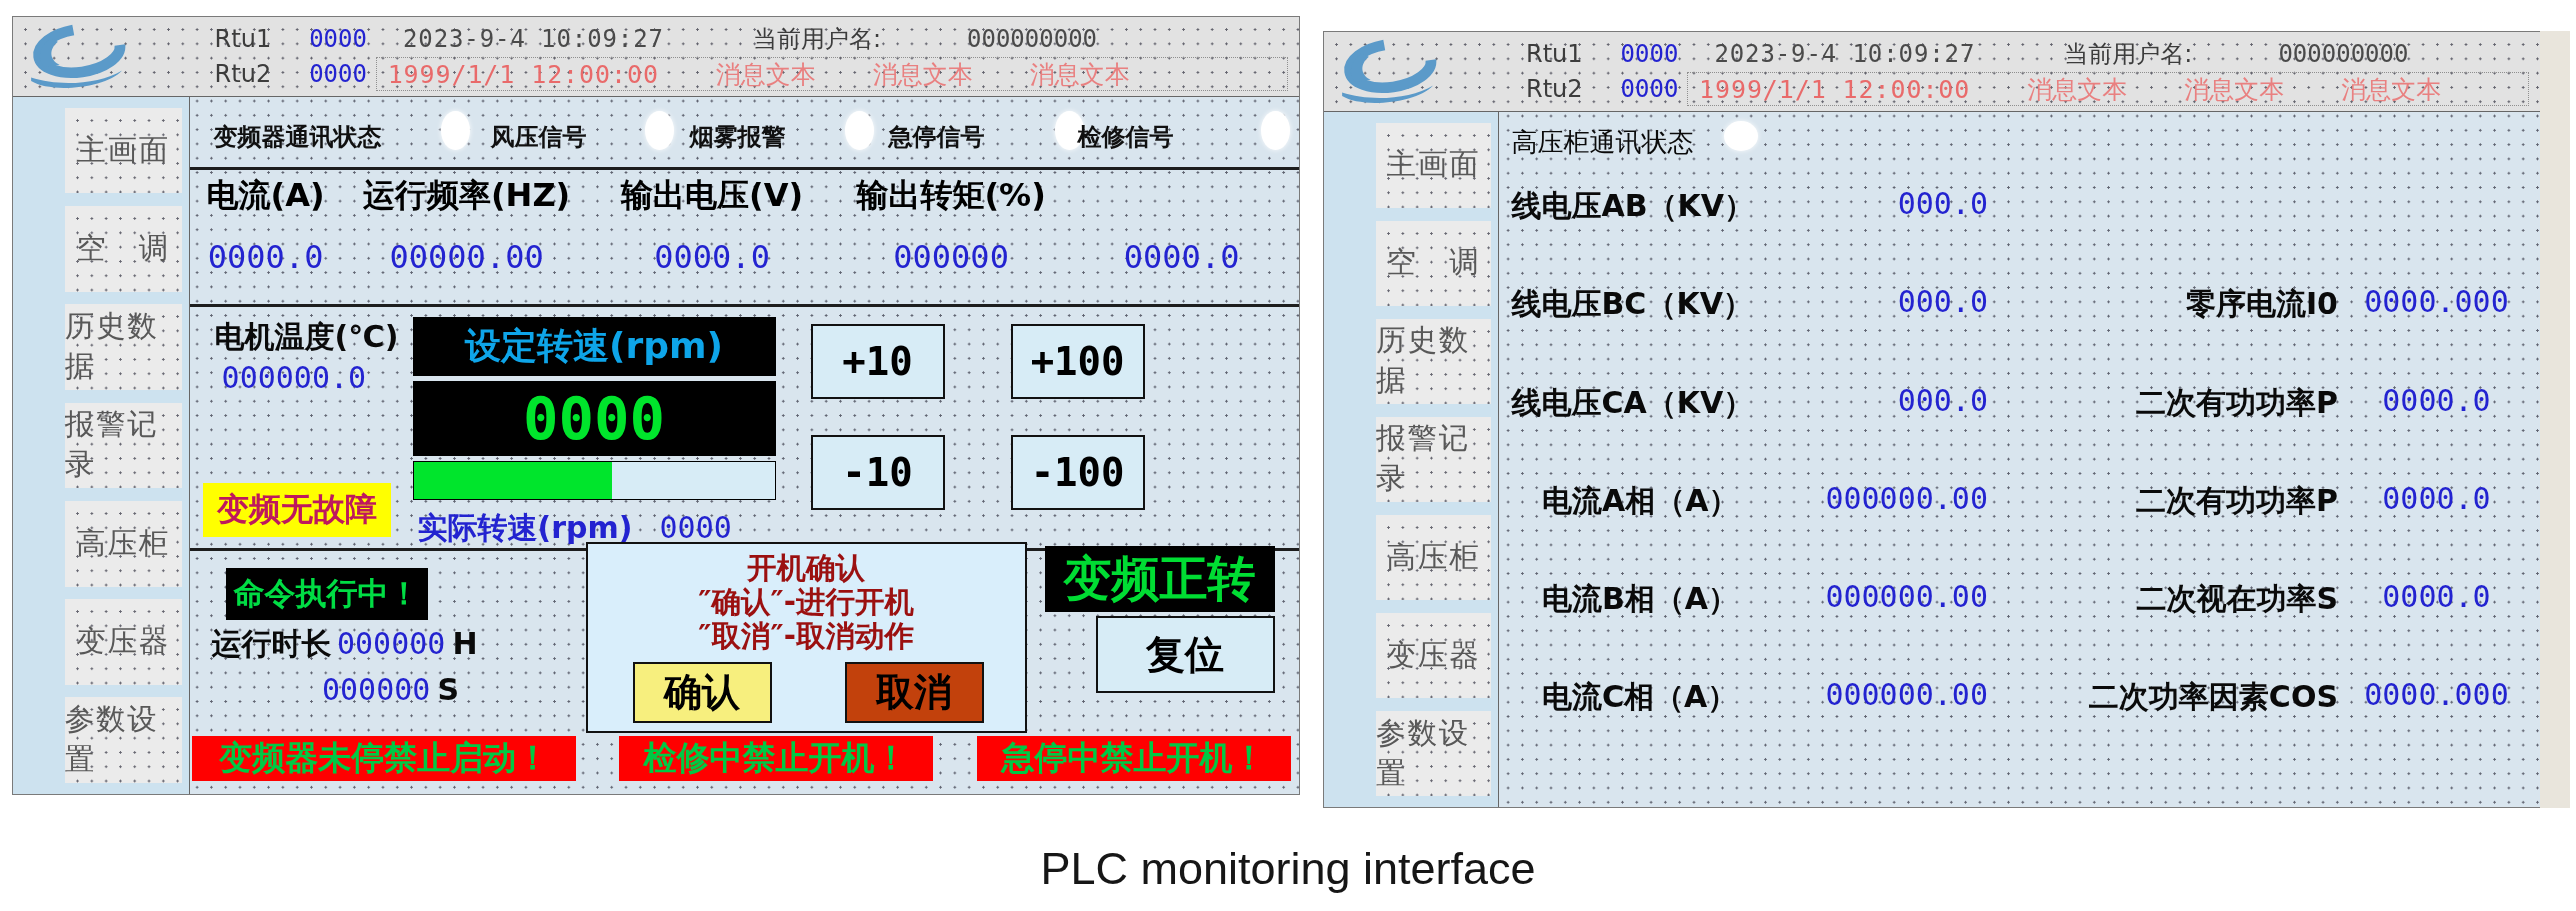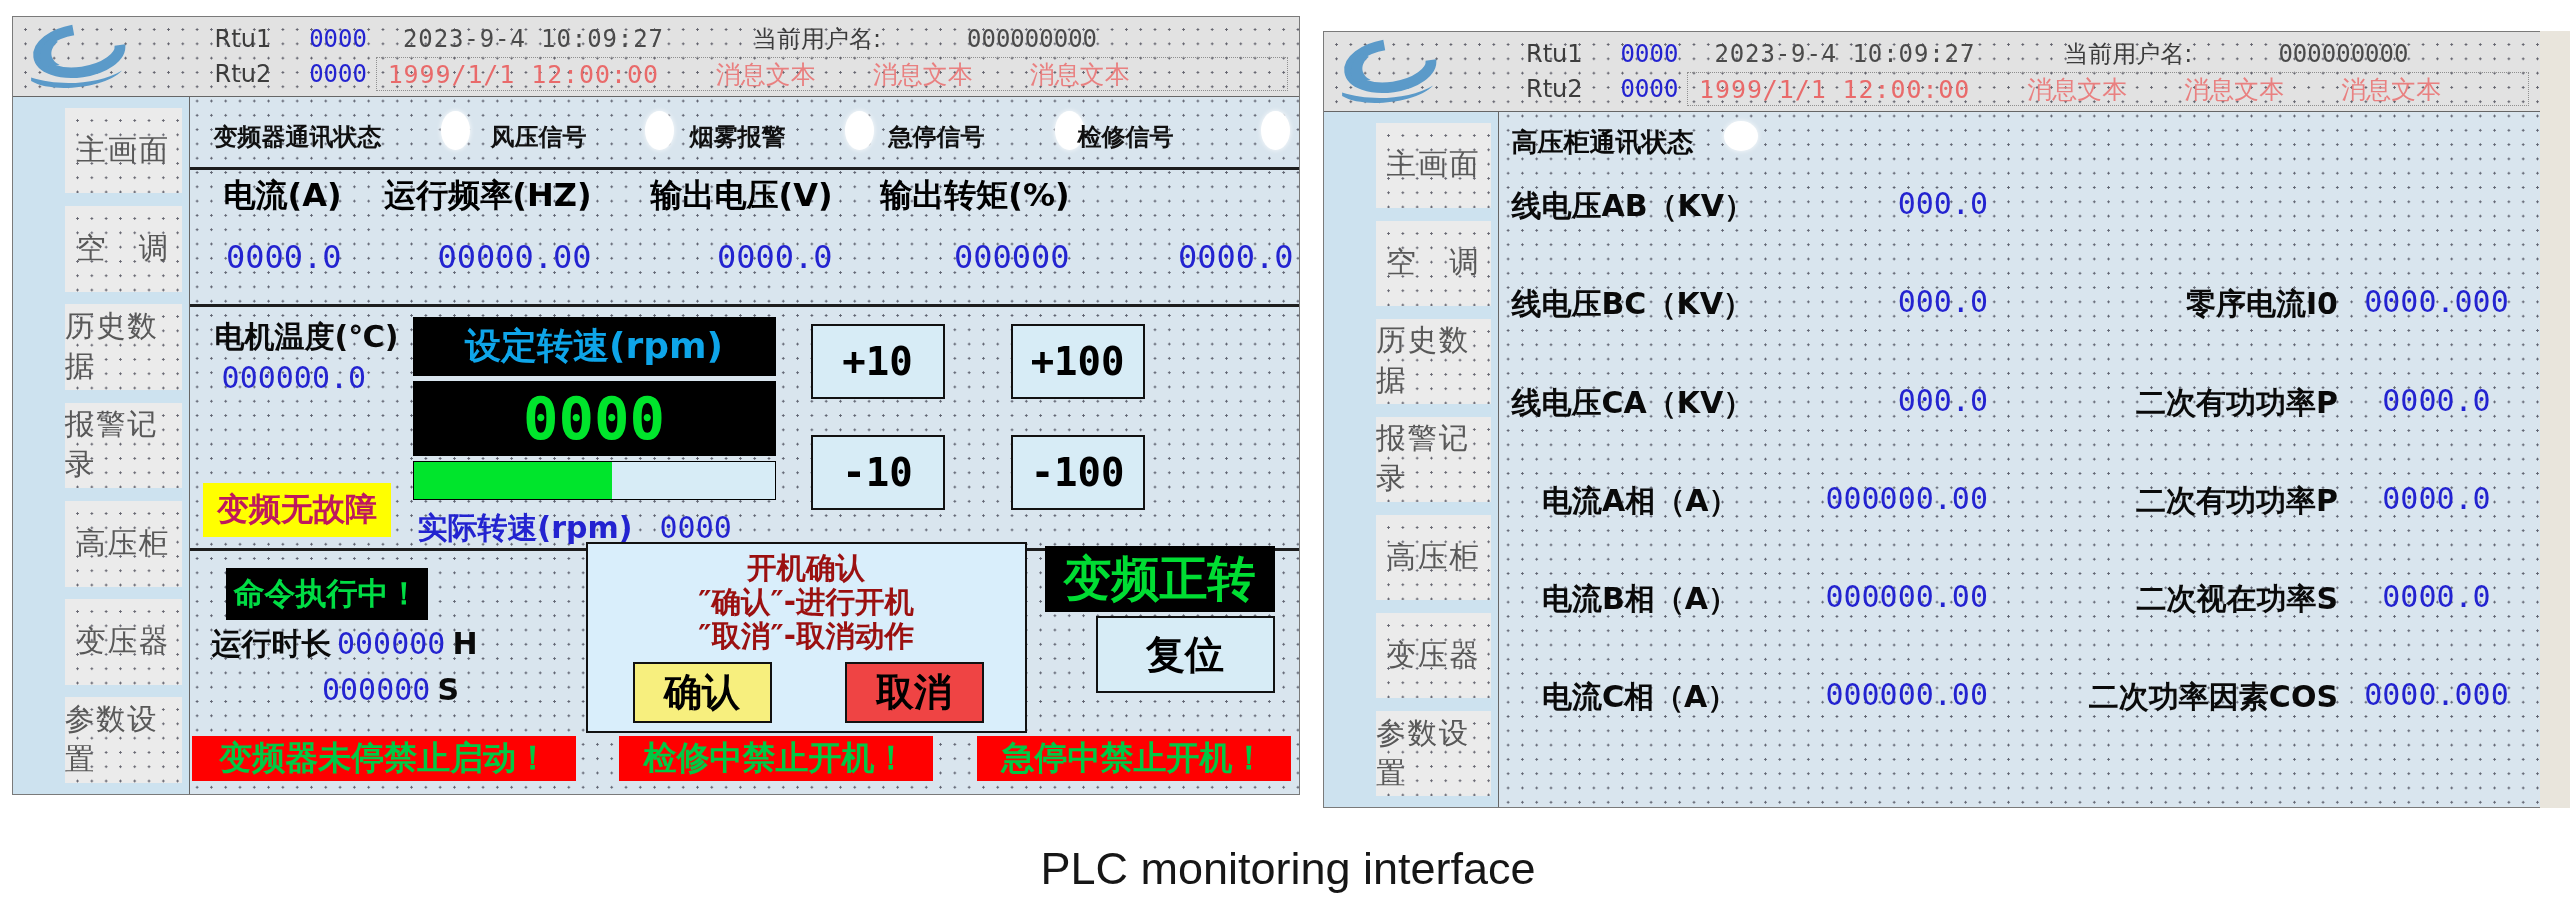--- a/index.html
+++ b/index.html
@@ -40,21 +40,21 @@
 
   .sep{position:absolute;left:0;right:0;height:2.7px;background:#1d1d1d;}
 
   
   .st-label{position:absolute;font-size:24px;font-weight:600;color:#101010;top:24px;}
   .ind{position:absolute;background:#fff;border-radius:50%;box-shadow:0 0 5.4px rgba(255,255,255,.9);}
   .st-ind{top:14.3px;width:29px;height:39px;}
 
   
   .tbl{position:absolute;left:0;right:0;display:grid;
-       grid-template-columns:152px 250px 241px 237px 224px;text-align:right;}
+       grid-template-columns:152px 250px 241px 237px 224px;text-align:center;}
   .tbl-h{top:77px;font-size:32px;font-weight:600;color:#000;}
   .tbl-v{top:141px;font-size:32px;}
 
   
   .abs{position:absolute;}
   .cbox{display:flex;align-items:center;justify-content:center;}
   #temp-label{left:25px;top:220px;font-size:30px;font-weight:600;color:#0a0a0a;}
   #temp-value{left:32px;top:263px;font-size:30px;}
   #mute-btn{left:22px;top:302px;width:154px;height:75px;background:#d7ecf6;border:2.7px solid #111;
             font-size:36px;font-weight:700;color:#000;cursor:pointer;}
@@ -78,31 +78,31 @@
             font-size:31px;font-weight:700;}
   #runtime-row{left:22px;top:527px;font-size:30px;color:#0a0a0a;font-weight:600;}
   #runtime-row .mono,#seconds-row .mono{font-weight:400;margin-left:5.4px;}
   #runtime-row .unit,#seconds-row .unit{margin-left:7.1px;font-weight:700;color:#0a0a0a;}
   #seconds-row{left:127px;top:575px;font-size:30px;}
   #dialog{left:396px;top:445px;width:441px;height:191px;background:#d9eefb;border:2.7px solid #111;
           text-align:center;color:#9b1010;font-weight:700;font-size:29.5px;line-height:34px;padding-top:7.1px;}
   .dlg-btn{position:absolute;width:139px;height:61px;border:2.7px solid #111;font-size:38px;
           font-weight:700;color:#000;cursor:pointer;}
   #dlg-confirm{left:45px;top:118px;background:#f7ef7e;}
-  #dlg-cancel{left:257px;top:118px;background:#ef4444;}
+  #dlg-cancel{left:257px;top:118px;background:#c2410c;}
   #fwd-banner{left:855px;top:449px;width:230px;height:66px;background:#000;color:#00dd33;
           font-size:48px;font-weight:700;}
   #reset-btn{left:906px;top:519px;width:179px;height:77px;background:#d7ecf6;border:2.7px solid #111;
           font-size:39px;font-weight:600;cursor:pointer;}
   .alarm{position:absolute;top:639px;height:45px;background:#ff0000;color:#00c944;font-size:33px;
           font-weight:700;display:flex;align-items:center;justify-content:center;white-space:nowrap;}
   #alarm1{left:2.7px;width:384px;} #alarm2{left:429px;width:314px;} #alarm3{left:787px;width:314px;}
 
   
-  #hv-status-label{left:12.5px;top:12.5px;font-size:26px;font-weight:700;color:#0a0a0a;}
+  #hv-status-label{left:12.5px;top:12.5px;font-size:26px;font-weight:400;color:#0a0a0a;}
   #hv-status-ind{left:225px;top:9px;width:34px;height:30px;}
   .hv-row{position:absolute;left:0;right:0;height:45px;font-size:30px;}
   .hv-lab1{position:absolute;left:12.5px;font-weight:600;color:#0a0a0a;}
   .hv-row.indent .hv-lab1{left:43px;}
   .hv-val1{position:absolute;left:239px;width:250px;text-align:right;}
   .hv-lab2{position:absolute;left:531px;width:308px;text-align:right;font-weight:600;color:#0a0a0a;}
   .hv-val2{position:absolute;left:850px;width:175px;text-align:center;}
 
   #edge-strip{position:absolute;left:2540px;top:31px;width:29.5px;height:777px;background:#e9e5dc;}
   #caption{position:absolute;left:0;right:0;top:843px;text-align:center;font-size:45px;color:#161616;

